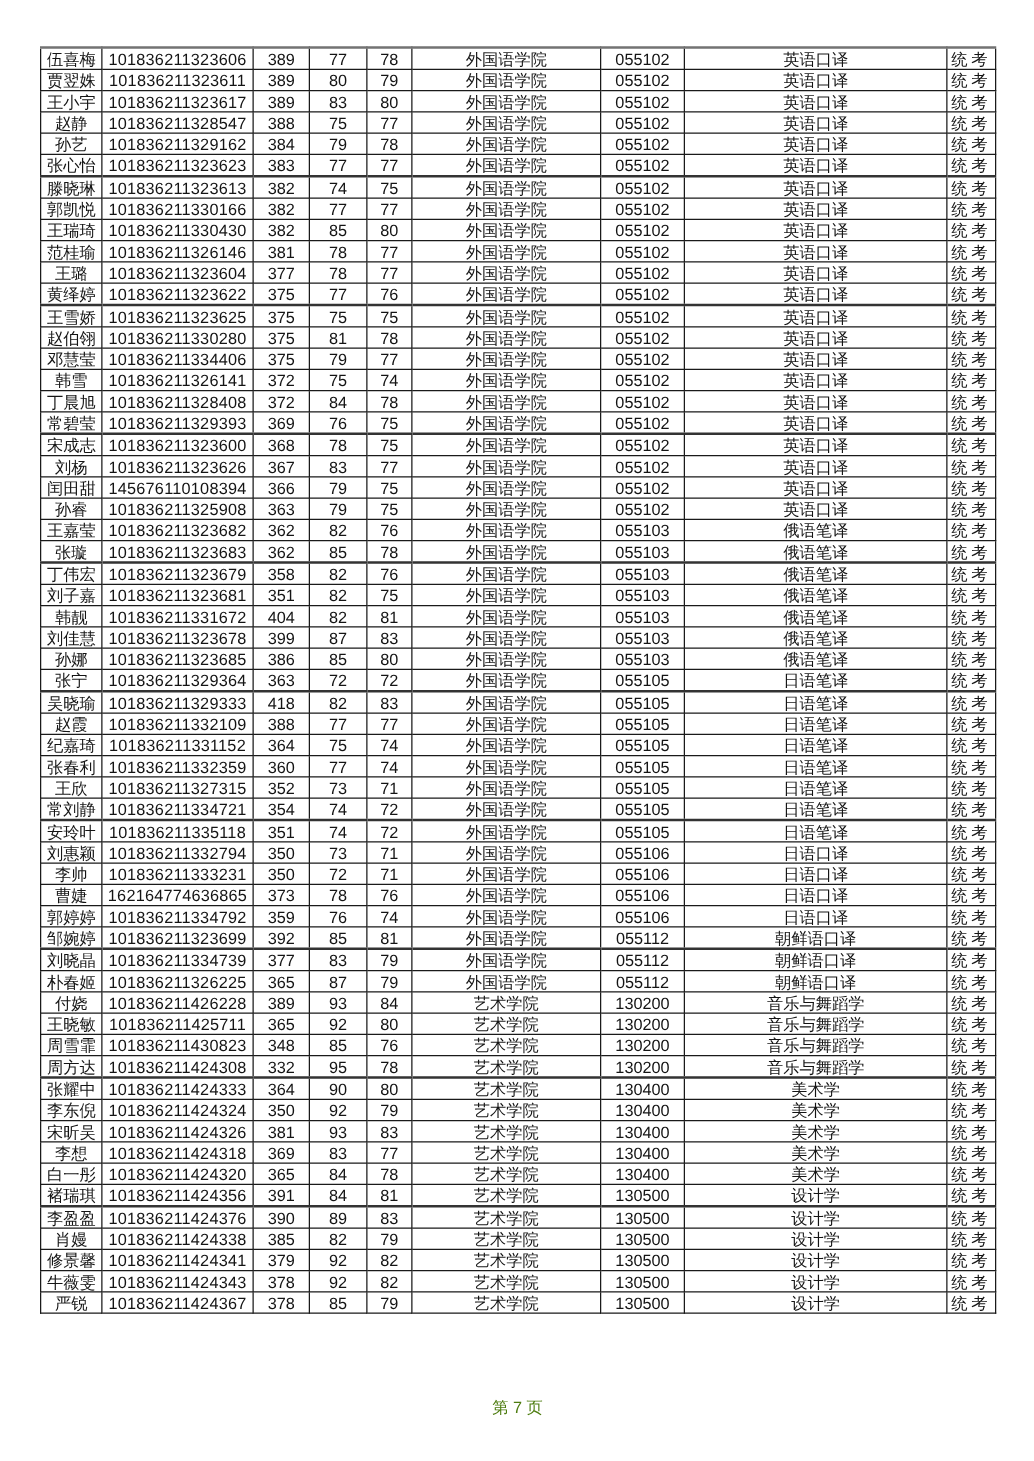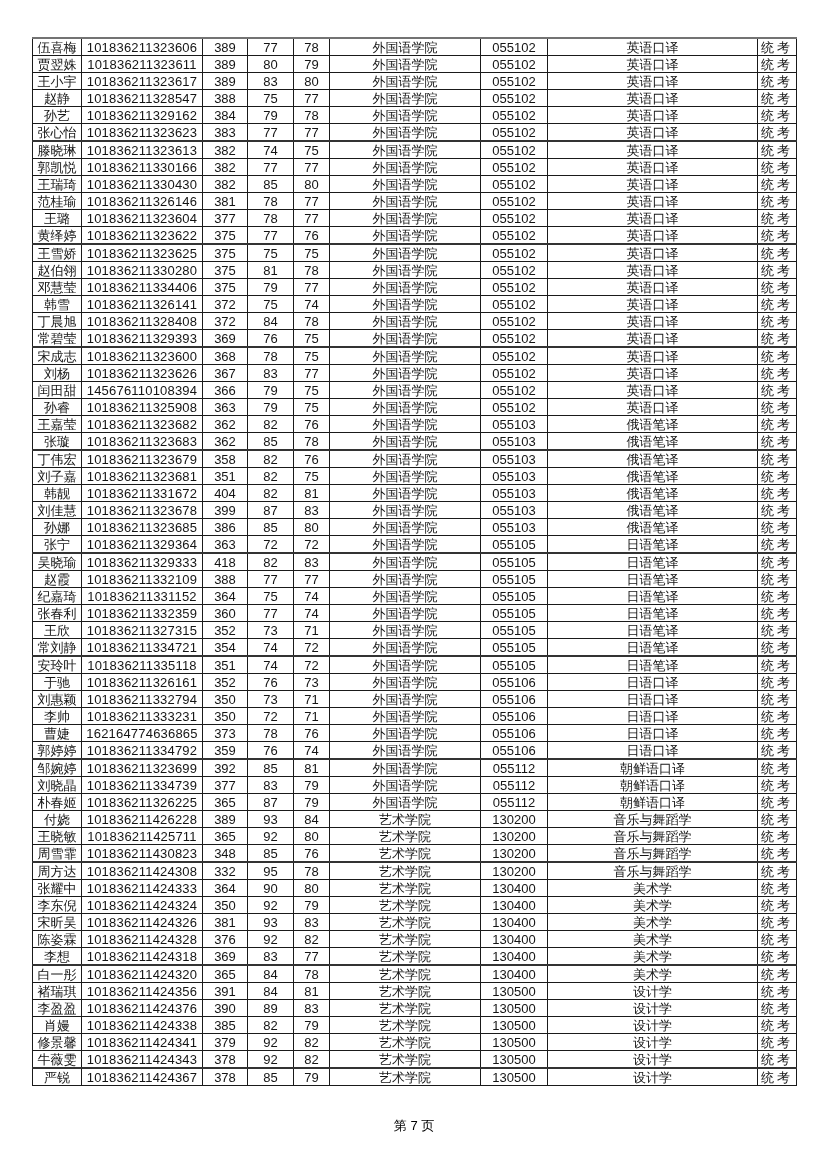--- a/index.html
+++ b/index.html
@@ -36,21 +36,21 @@
   td.c0{font-size:12px;color:#3d3d3d;}                 
   td.c1{font-size:13px;letter-spacing:.2px;}           
   td.c5,td.c7{font-size:12px;color:#565656;}           
   td.c8{font-size:12px;color:#565656;letter-spacing:3px;} 
   .footer{
     position:absolute;
     left:32px;top:1117px;
     width:764px;
     text-align:center;
     font-size:13px;
-    color:#000000;
+    color:#4d7c0f;
   }
 </style>
 </head>
 <body>
 
 <div class="page">
 
   <table class="score">
     <colgroup>
       <col style="width:49px">
@@ -465,31 +465,20 @@
           <td class="c1">101836211335118</td>
           <td class="c2">351</td>
           <td class="c3">74</td>
           <td class="c4">72</td>
           <td class="c5">外国语学院</td>
           <td class="c6">055105</td>
           <td class="c7">日语笔译</td>
           <td class="c8">统考</td>
         </tr>
         <tr>
-          <td class="c0">于驰</td>
-          <td class="c1">101836211326161</td>
-          <td class="c2">352</td>
-          <td class="c3">76</td>
-          <td class="c4">73</td>
-          <td class="c5">外国语学院</td>
-          <td class="c6">055106</td>
-          <td class="c7">日语口译</td>
-          <td class="c8">统考</td>
-        </tr>
-        <tr>
           <td class="c0">刘惠颖</td>
           <td class="c1">101836211332794</td>
           <td class="c2">350</td>
           <td class="c3">73</td>
           <td class="c4">71</td>
           <td class="c5">外国语学院</td>
           <td class="c6">055106</td>
           <td class="c7">日语口译</td>
           <td class="c8">统考</td>
         </tr>
@@ -624,31 +613,20 @@
           <td class="c6">130400</td>
           <td class="c7">美术学</td>
           <td class="c8">统考</td>
         </tr>
         <tr>
           <td class="c0">宋昕吴</td>
           <td class="c1">101836211424326</td>
           <td class="c2">381</td>
           <td class="c3">93</td>
           <td class="c4">83</td>
-          <td class="c5">艺术学院</td>
-          <td class="c6">130400</td>
-          <td class="c7">美术学</td>
-          <td class="c8">统考</td>
-        </tr>
-        <tr>
-          <td class="c0">陈姿霖</td>
-          <td class="c1">101836211424328</td>
-          <td class="c2">376</td>
-          <td class="c3">92</td>
-          <td class="c4">82</td>
           <td class="c5">艺术学院</td>
           <td class="c6">130400</td>
           <td class="c7">美术学</td>
           <td class="c8">统考</td>
         </tr>
         <tr>
           <td class="c0">李想</td>
           <td class="c1">101836211424318</td>
           <td class="c2">369</td>
           <td class="c3">83</td>

